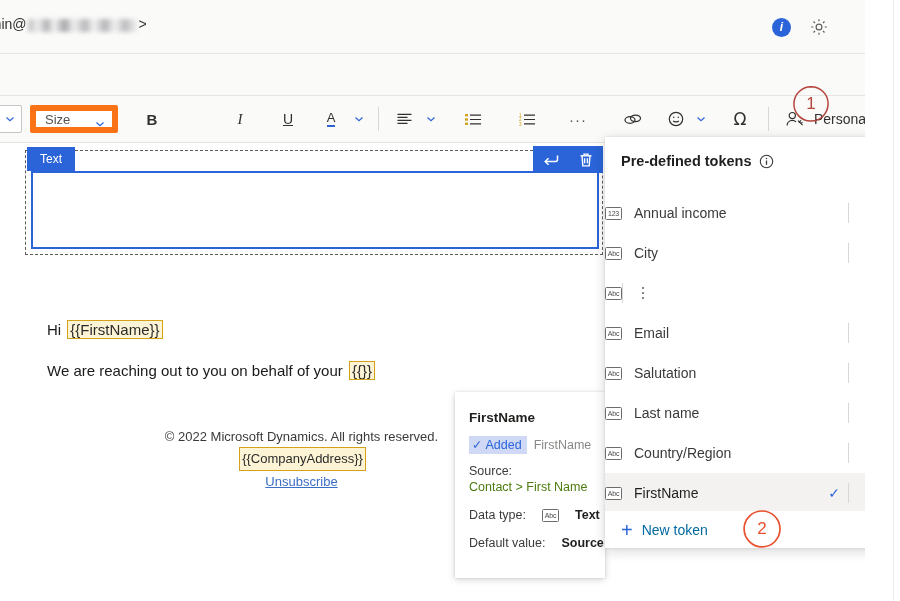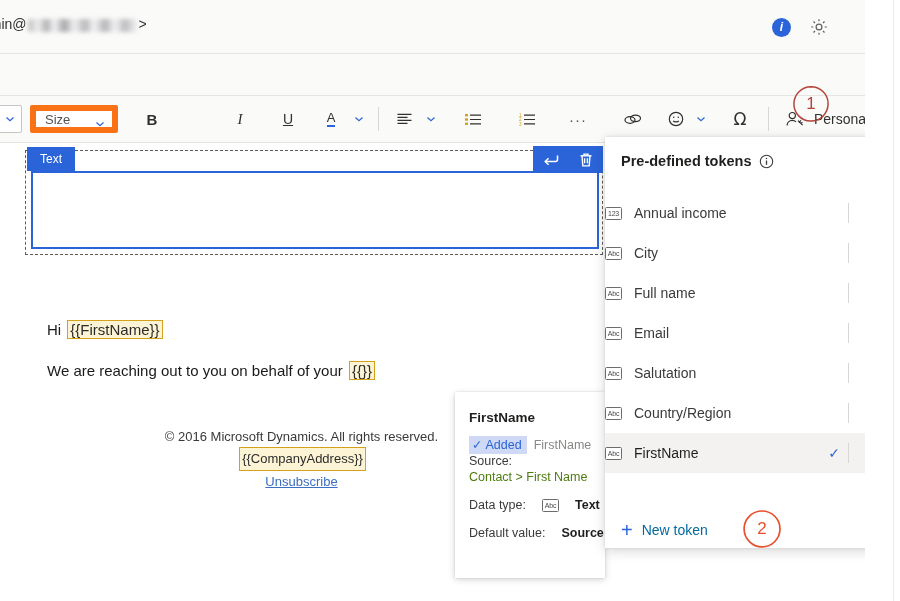--- a/index.html
+++ b/index.html
@@ -116,21 +116,21 @@
     background: #fff; box-shadow: 0 1.6px 7px rgba(0,0,0,.18), 0 0 2px rgba(0,0,0,.12);
     padding: 18px 0 0 14px; overflow: hidden;
   }
   .tc-title { font-size: 13.5px; font-weight: bold; color: #201f1e; }
   .tc-addedrow { margin-top: 11px; display: flex; align-items: center; gap: 7px; }
   .tc-added {
     background: #cfd8f5; color: #2a64d8; font-size: 12.5px;
     padding: 1px 5px 2px 3px; display: inline-flex; align-items: center; gap: 3px; white-space: nowrap;
   }
   .tc-addedname { font-size: 12.5px; color: #8a8886; white-space: nowrap; }
-  .tc-lbl { margin-top: 0; font-size: 12.5px; color: #3b3a39; white-space: nowrap; }
+  .tc-lbl { margin-top: 10px; font-size: 12.5px; color: #3b3a39; white-space: nowrap; }
   .tc-val { margin-top: 2px; font-size: 12.5px; color: #4d7c0f; white-space: nowrap; }
   .tc-row { margin-top: 14px; font-size: 12.5px; color: #3b3a39; display: flex; align-items: center; gap: 16px; white-space: nowrap; }
   .tc-row b { color: #201f1e; font-weight: bold; }
 
   
   .tokens-panel {
     position: absolute; left: 605px; top: 137px; width: 288px; height: 411px;
     background: #fff; box-shadow: 0 3px 12px rgba(0,0,0,.16), 0 0 3px rgba(0,0,0,.10);
   }
   .tp-head { padding: 16px 0 0 16px; display: flex; align-items: center; gap: 7px; }
@@ -307,21 +307,21 @@
           <path d="M6 5.8l.8 10.1h6.4L14 5.8"></path>
           <path d="M8.6 8.3v5M11.4 8.3v5"></path>
       </svg>
     </div>
 
     <div class="body-line l1"><span>Hi </span><span class="token">{{FirstName}}</span></div>
 
     <div class="body-line l2"><span>We are reaching out to you on behalf of your </span><span class="token">{{}}</span></div>
 
     <div class="footer">
-      <div>© 2016 Microsoft Dynamics. All rights reserved.</div>
+      <div>© 2022 Microsoft Dynamics. All rights reserved.</div>
       <div><span class="token">{{CompanyAddress}}</span></div>
       <div><span class="unsub">Unsubscribe</span></div>
     </div>
   </div>
 
   <div class="token-card">
     <div class="tc-title">FirstName</div>
     <div class="tc-addedrow">
       <span class="tc-added">
         <span>✓</span>
@@ -368,41 +368,50 @@
           <span class="name">City</span>
           <span class="tp-divider"></span>
           <span class="tp-kebab">
             <i></i>
             <i></i>
             <i></i>
           </span>
         </div>
         <div class="tp-item">
           <span class="tok-icon">Abc</span>
-          <span class="name">Full name</span>
           <span class="tp-divider"></span>
           <span class="tp-kebab">
             <i></i>
             <i></i>
             <i></i>
           </span>
         </div>
         <div class="tp-item">
           <span class="tok-icon">Abc</span>
           <span class="name">Email</span>
           <span class="tp-divider"></span>
           <span class="tp-kebab">
             <i></i>
             <i></i>
             <i></i>
           </span>
         </div>
         <div class="tp-item">
           <span class="tok-icon">Abc</span>
           <span class="name">Salutation</span>
+          <span class="tp-divider"></span>
+          <span class="tp-kebab">
+            <i></i>
+            <i></i>
+            <i></i>
+          </span>
+        </div>
+        <div class="tp-item">
+          <span class="tok-icon">Abc</span>
+          <span class="name">Last name</span>
           <span class="tp-divider"></span>
           <span class="tp-kebab">
             <i></i>
             <i></i>
             <i></i>
           </span>
         </div>
         <div class="tp-item">
           <span class="tok-icon">Abc</span>
           <span class="name">Country/Region</span>

